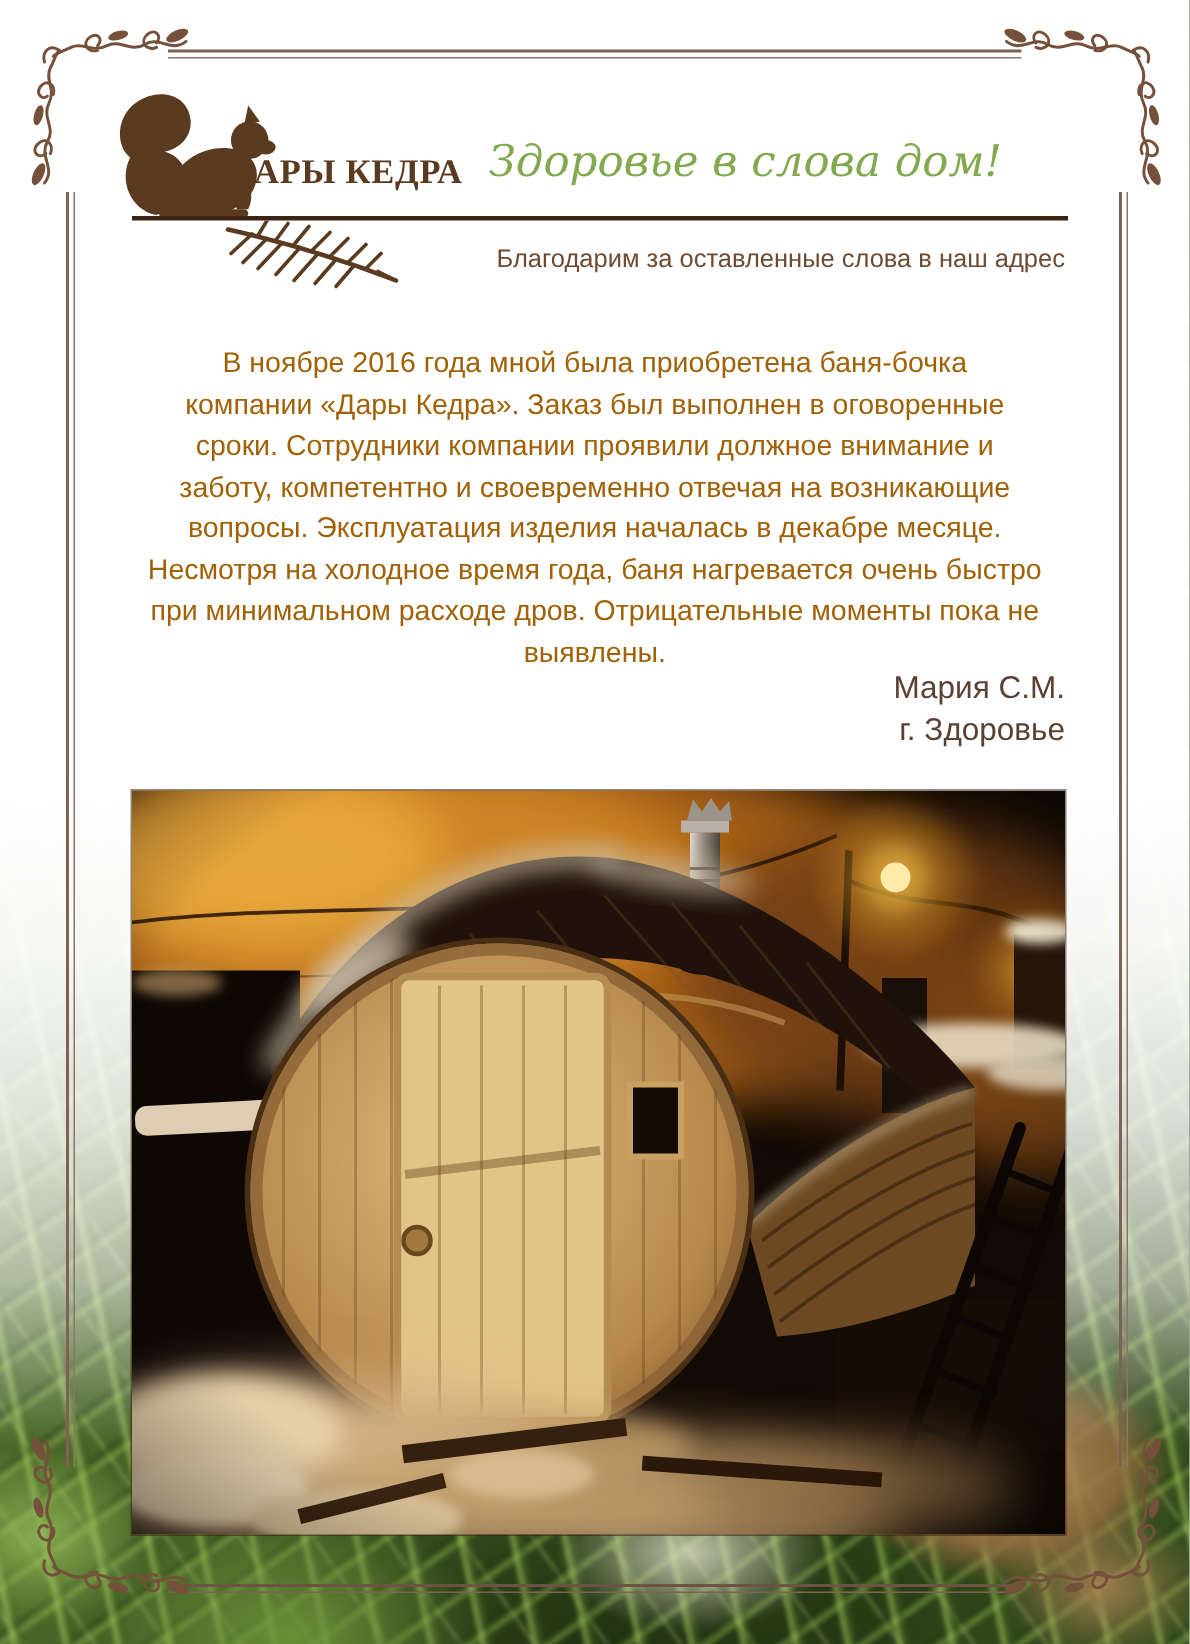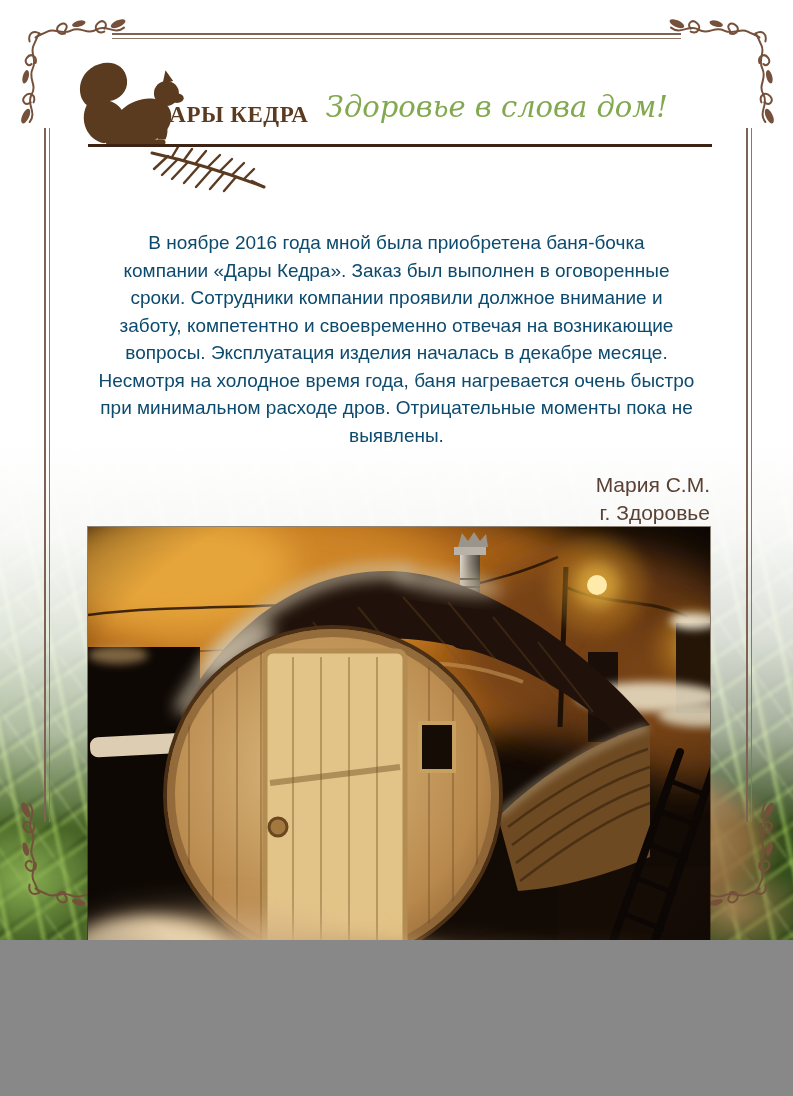--- a/index.html
+++ b/index.html
@@ -1,16 +1,16 @@
 <!DOCTYPE html>
 <html><head>
 <meta charset="utf-8">
 <style>
   html,body{margin:0;padding:0;background:#888;}
-  .page{position:relative;width:793px;height:940px;margin:0 auto;overflow:hidden;background:#fff;
+  .page{position:relative;width:793px;height:1096px;margin:0 auto;overflow:hidden;background:#fff;
         font-family:"Liberation Sans",sans-serif;}
   
   .bg-pine{position:absolute;inset:-6px;filter:blur(1.5px);
     background-color:#3a5120;
     background-image:
       radial-gradient(150px 100px at 84% 89%, rgba(190,153,102,.95), rgba(150,110,65,.85) 50%, rgba(90,60,35,0) 75%),
       radial-gradient(100px 70px at 92% 96%, rgba(165,128,82,.9), rgba(90,60,35,0) 70%),
       radial-gradient(130px 75px at 58% 94%, rgba(228,228,205,.8), rgba(228,228,205,0) 70%),
       radial-gradient(110px 85px at 4% 93%, rgba(150,190,90,.8), rgba(150,190,90,0) 70%),
       radial-gradient(170px 115px at 25% 99%, rgba(110,150,60,.9), rgba(110,150,60,0) 75%),
@@ -35,22 +35,22 @@
   .squirrel{position:absolute;left:70px;top:55px;width:118px;height:96px;}
   .company{position:absolute;left:153px;top:102px;font-family:"Liberation Serif",serif;
     font-weight:bold;font-size:23px;letter-spacing:.5px;color:#5b3b20;}
   .logo-line{position:absolute;left:88px;right:81px;top:144px;height:3px;background:#3c2313;}
   .branch{position:absolute;left:148px;top:147px;width:122px;height:46px;}
   .slogan{position:absolute;right:125px;top:90px;font-family:"DejaVu Serif",serif;font-style:italic;
     font-size:29px;color:#82a94f;}
   .subtitle{position:absolute;right:83px;top:163px;font-size:17px;color:#6d4a30;}
   
   .para{position:absolute;left:72px;right:72px;top:229px;text-align:center;white-space:pre-line;
-    font-size:19px;line-height:27.5px;color:#0c4a6e;}
-  .sig{position:absolute;right:83px;top:471px;text-align:right;font-size:21px;line-height:28px;color:#5a4134;}
+    font-size:19px;line-height:27.5px;color:#a16207;}
+  .sig{position:absolute;right:83px;top:445px;text-align:right;font-size:21px;line-height:28px;color:#5a4134;}
   
   .photo{position:absolute;left:88px;top:527px;width:622px;height:496px;outline:1px solid rgba(55,33,15,.55);}
   .photo svg{display:block;width:100%;height:100%;}
 </style>
 </head>
 <body>
 
 <div class="page">
 
   <div class="bg-pine"></div>
@@ -122,20 +122,21 @@
         <path d="M36,13 L44,2"></path>
         <path d="M48,16 L58,4"></path>
         <path d="M60,20 L72,8"></path>
       <path d="M72,24 L84,12"></path>
         <path d="M84,28 L96,16"></path>
         <path d="M96,32 L106,22"></path>
         <path d="M104,34 L116,40"></path>
     </g>
   </svg>
   <div class="slogan">Здоровье в слова дом!</div>
+  <div class="subtitle">Благодарим за оставленные слова в наш адрес</div>
 
   <div class="para">В ноябре 2016 года мной была приобретена баня-бочка
 компании «Дары Кедра». Заказ был выполнен в оговоренные
 сроки. Сотрудники компании проявили должное внимание и
 заботу, компетентно и своевременно отвечая на возникающие
 вопросы. Эксплуатация изделия началась в декабре месяце.
 Несмотря на холодное время года, баня нагревается очень быстро
 при минимальном расходе дров. Отрицательные моменты пока не
 выявлены.</div>
   <div class="sig">

